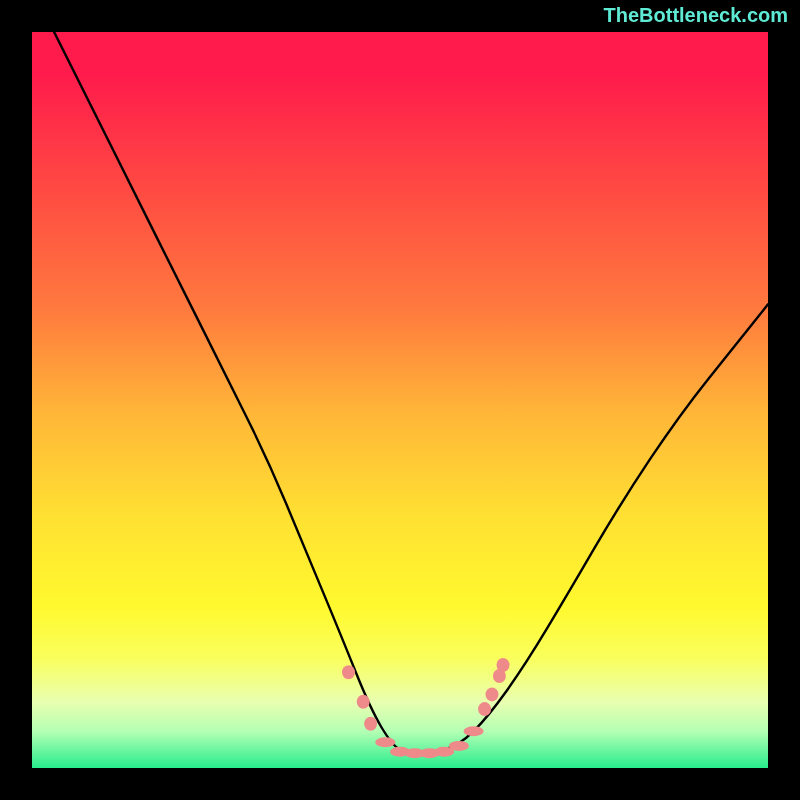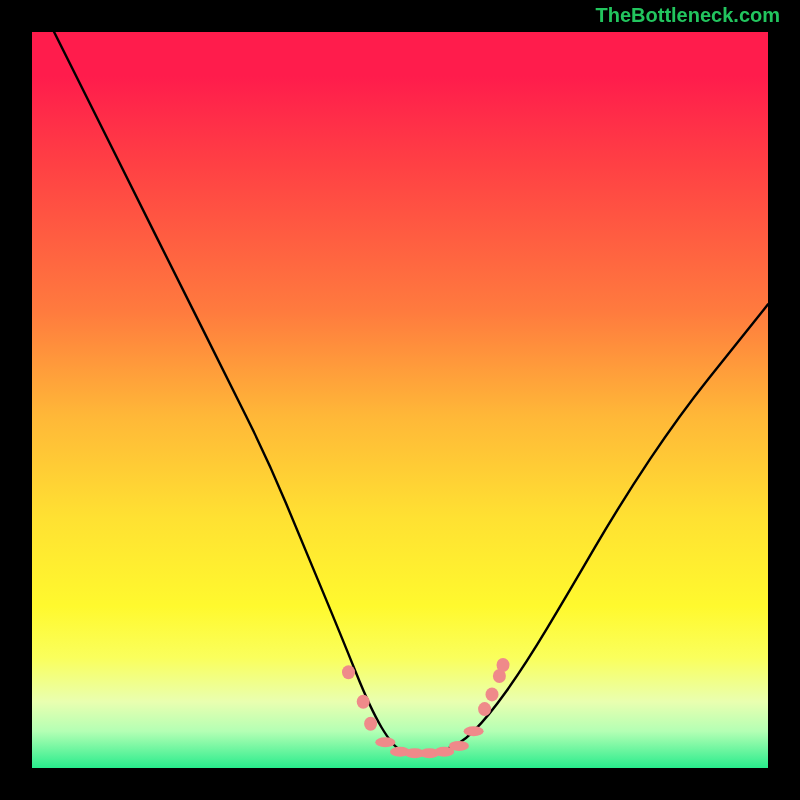--- a/index.html
+++ b/index.html
@@ -42,22 +42,22 @@
     position: absolute;
     left: 0;
     top: 0;
     width: 736px;
     height: 736px;
     display: block;
   }
   .watermark {
     position: absolute;
     top: 4px;
-    right: 20px;
-    color: #22c55e;
+    right: 12px;
+    color: #5eead4;
     font-size: 20px;
     font-weight: 700;
     user-select: none;
   }
 </style>
 </head>
 <body>
 
 <div class="frame">
 

